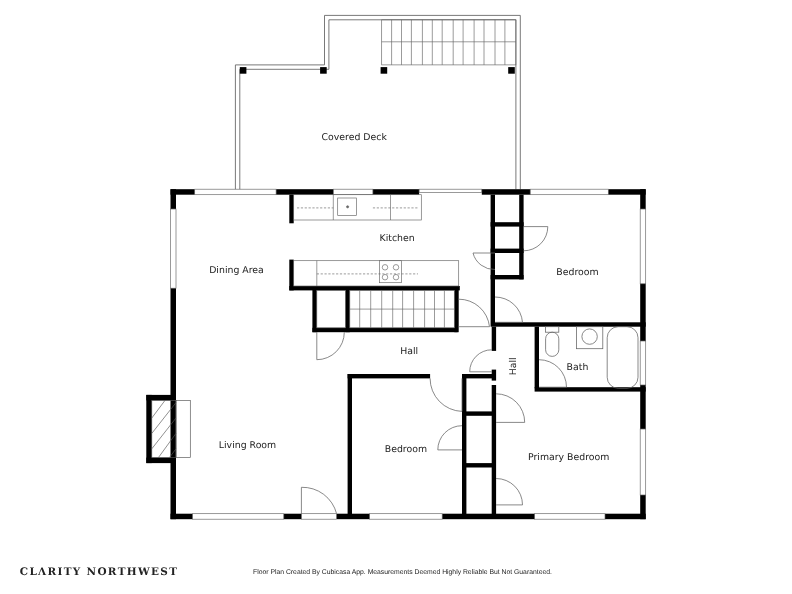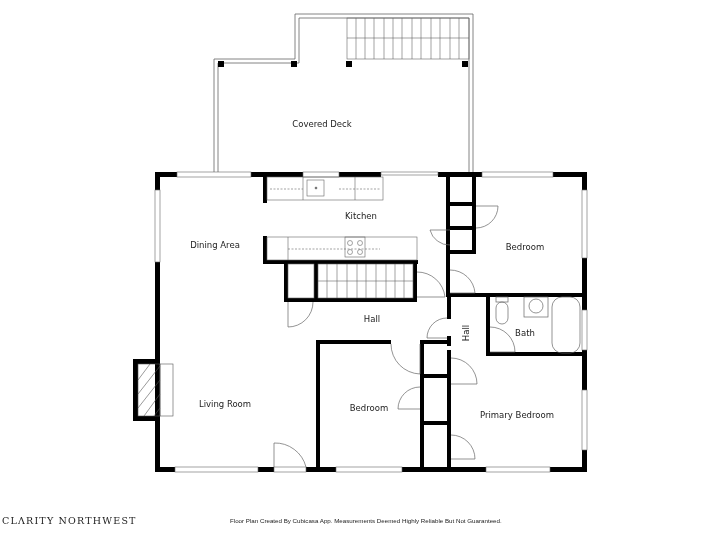--- a/index.html
+++ b/index.html
@@ -1,19 +1,19 @@
 <!DOCTYPE html>
 <html><head>
 <meta charset="utf-8">
 <style>
   html, body { margin:0; padding:0; background:#ffffff; }
   body { width:720px; height:540px; position:relative; overflow:hidden; font-family:"DejaVu Sans", sans-serif; }
   #plan { position:absolute; left:0; top:0; }
   .room-label { font-family:"DejaVu Sans", sans-serif; font-size:8.5px; fill:#222; }
-  .footer-brand { position:absolute; left:2px; top:515px; font-family:"DejaVu Serif", serif; font-size:9.5px; letter-spacing:1.2px; color:#222; }
+  .footer-brand { position:absolute; left:18px; top:515px; font-family:"DejaVu Serif", serif; font-size:9.5px; letter-spacing:1.2px; color:#222;font-weight:bold; }
   .footer-note { position:absolute; left:230px; top:517px; font-family:"Liberation Sans", sans-serif; font-size:6.2px; color:#222; }
 </style>
 </head>
 <body>
 
 <svg id="plan" width="720" height="540" viewBox="0 0 720 540" xmlns="http://www.w3.org/2000/svg">
 
   <g fill="none" stroke="#666" stroke-width="0.8">
     <path d="M214 172 L214 59 L295 59 L295 14 L473 14 L473 172"></path>
     <path d="M218 172 L218 63 L299 63 L299 18 L469 18 L469 172"></path>

